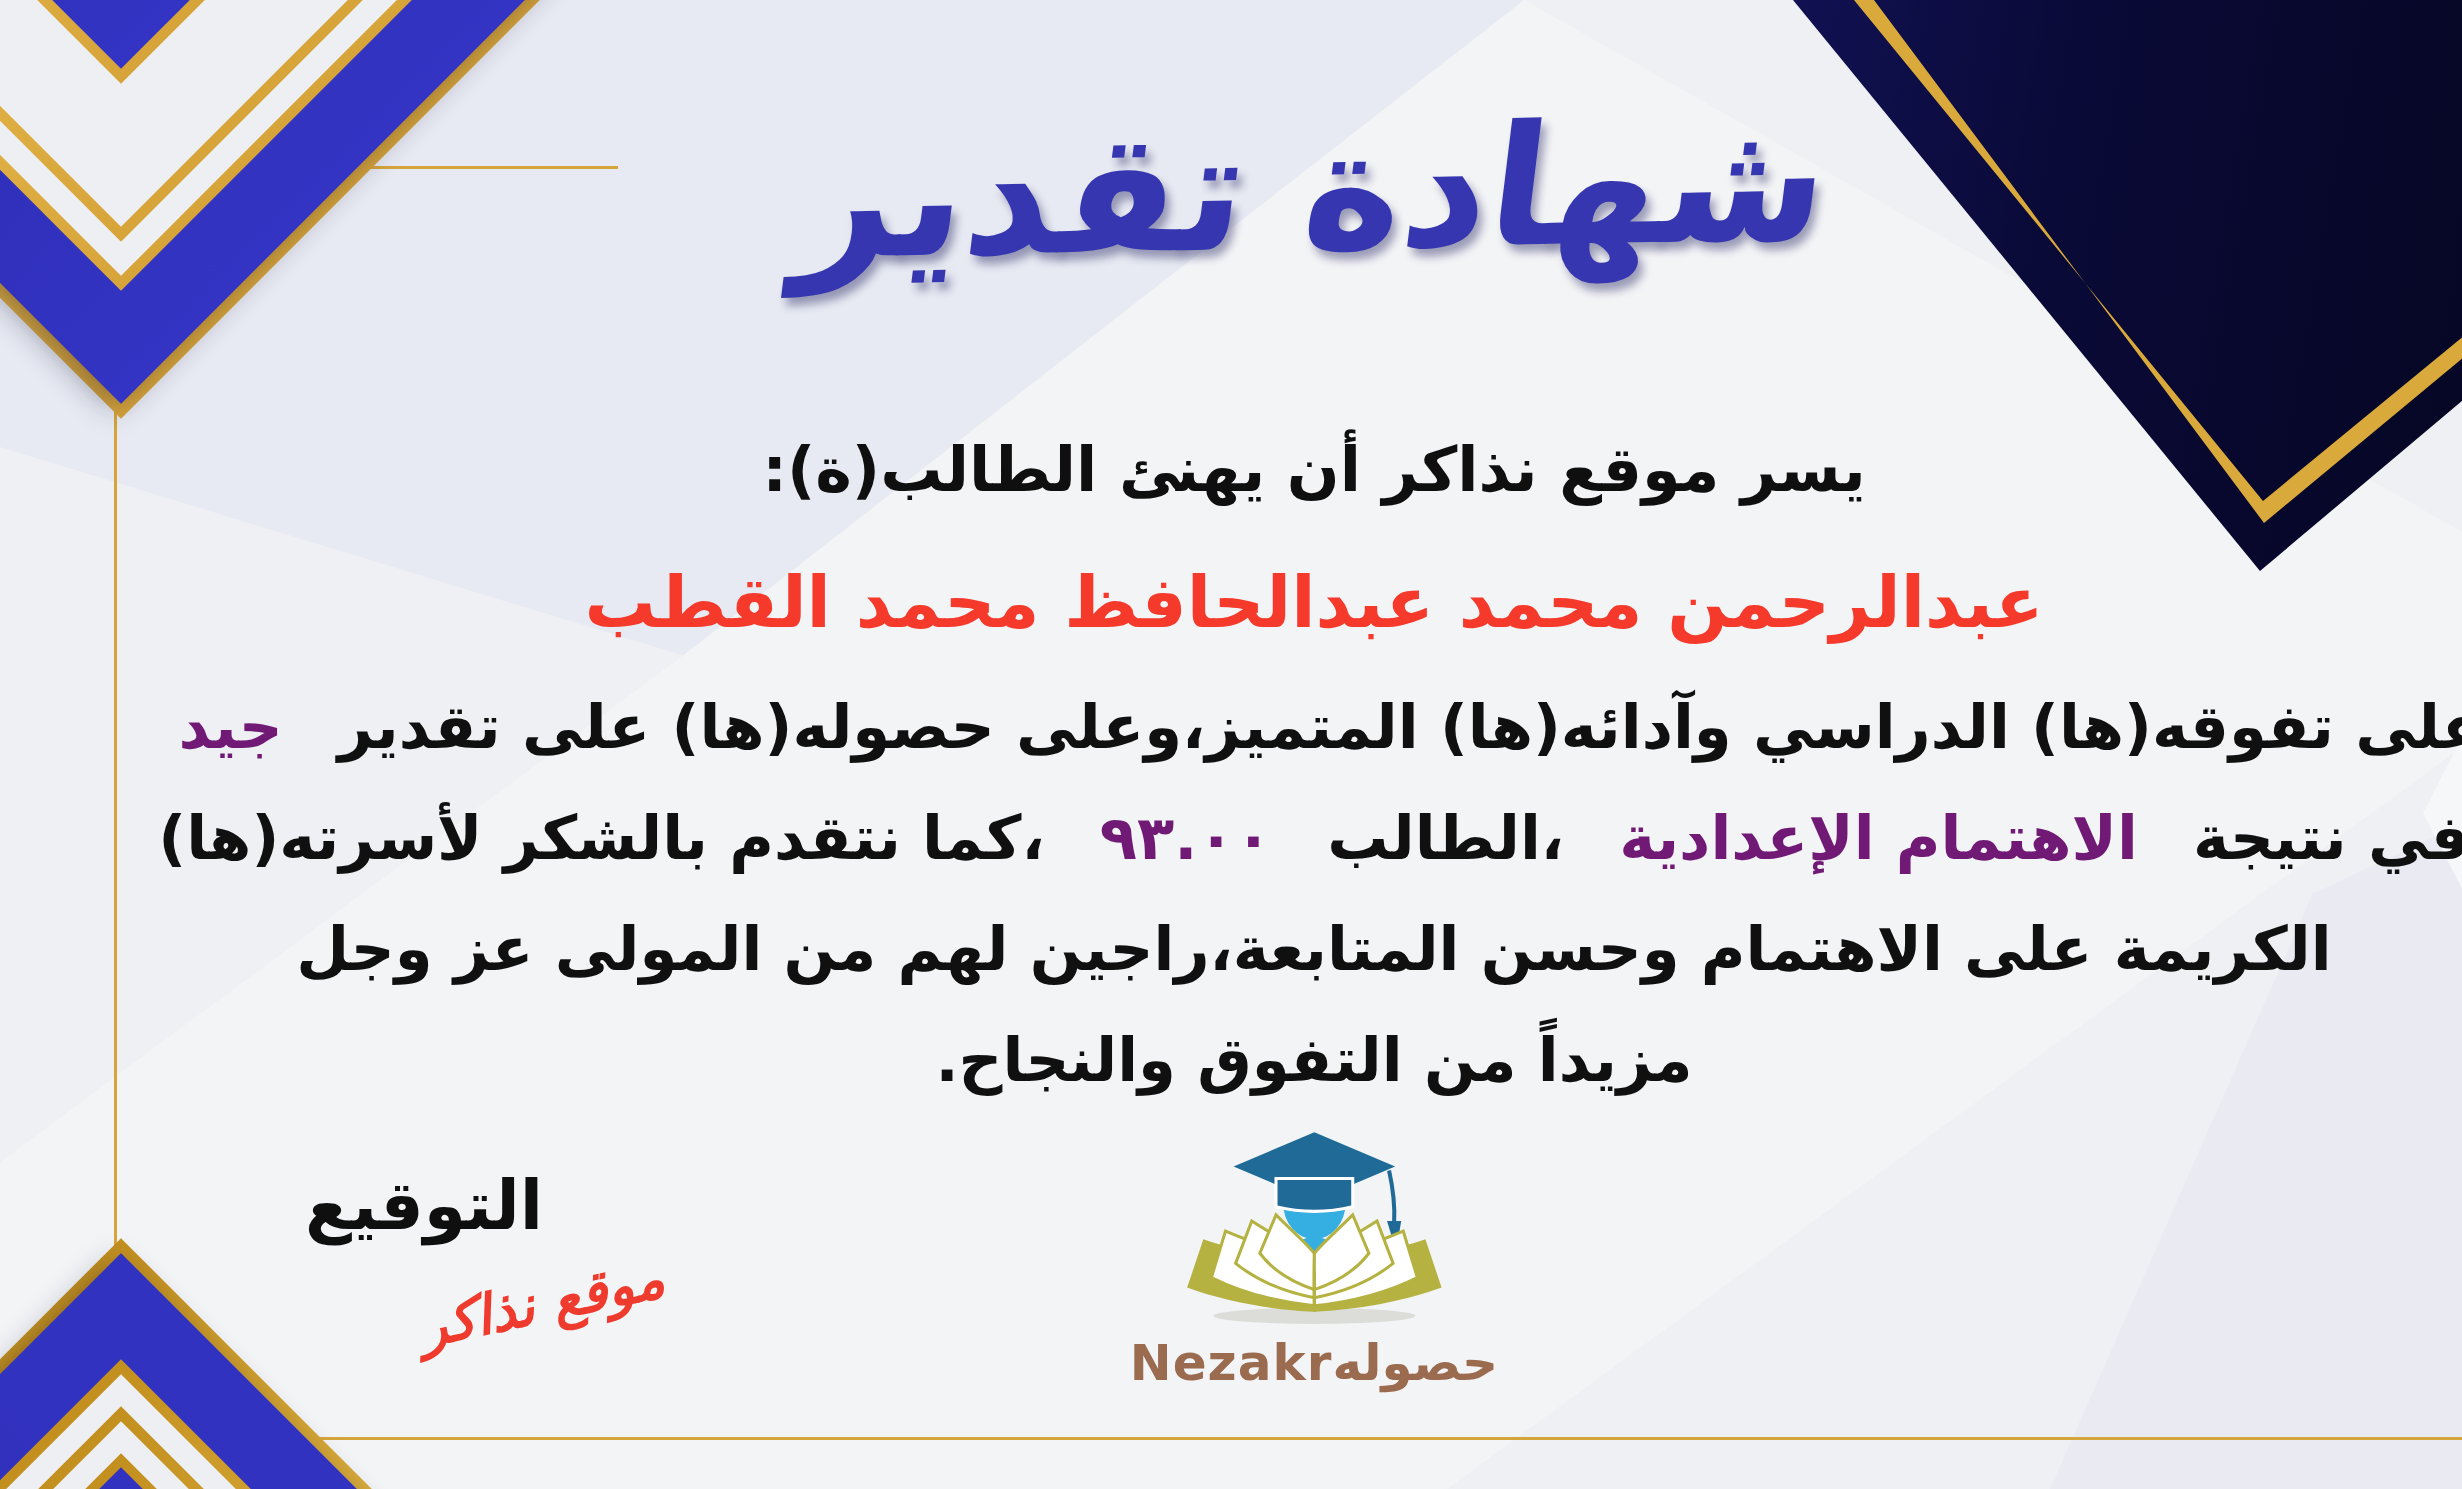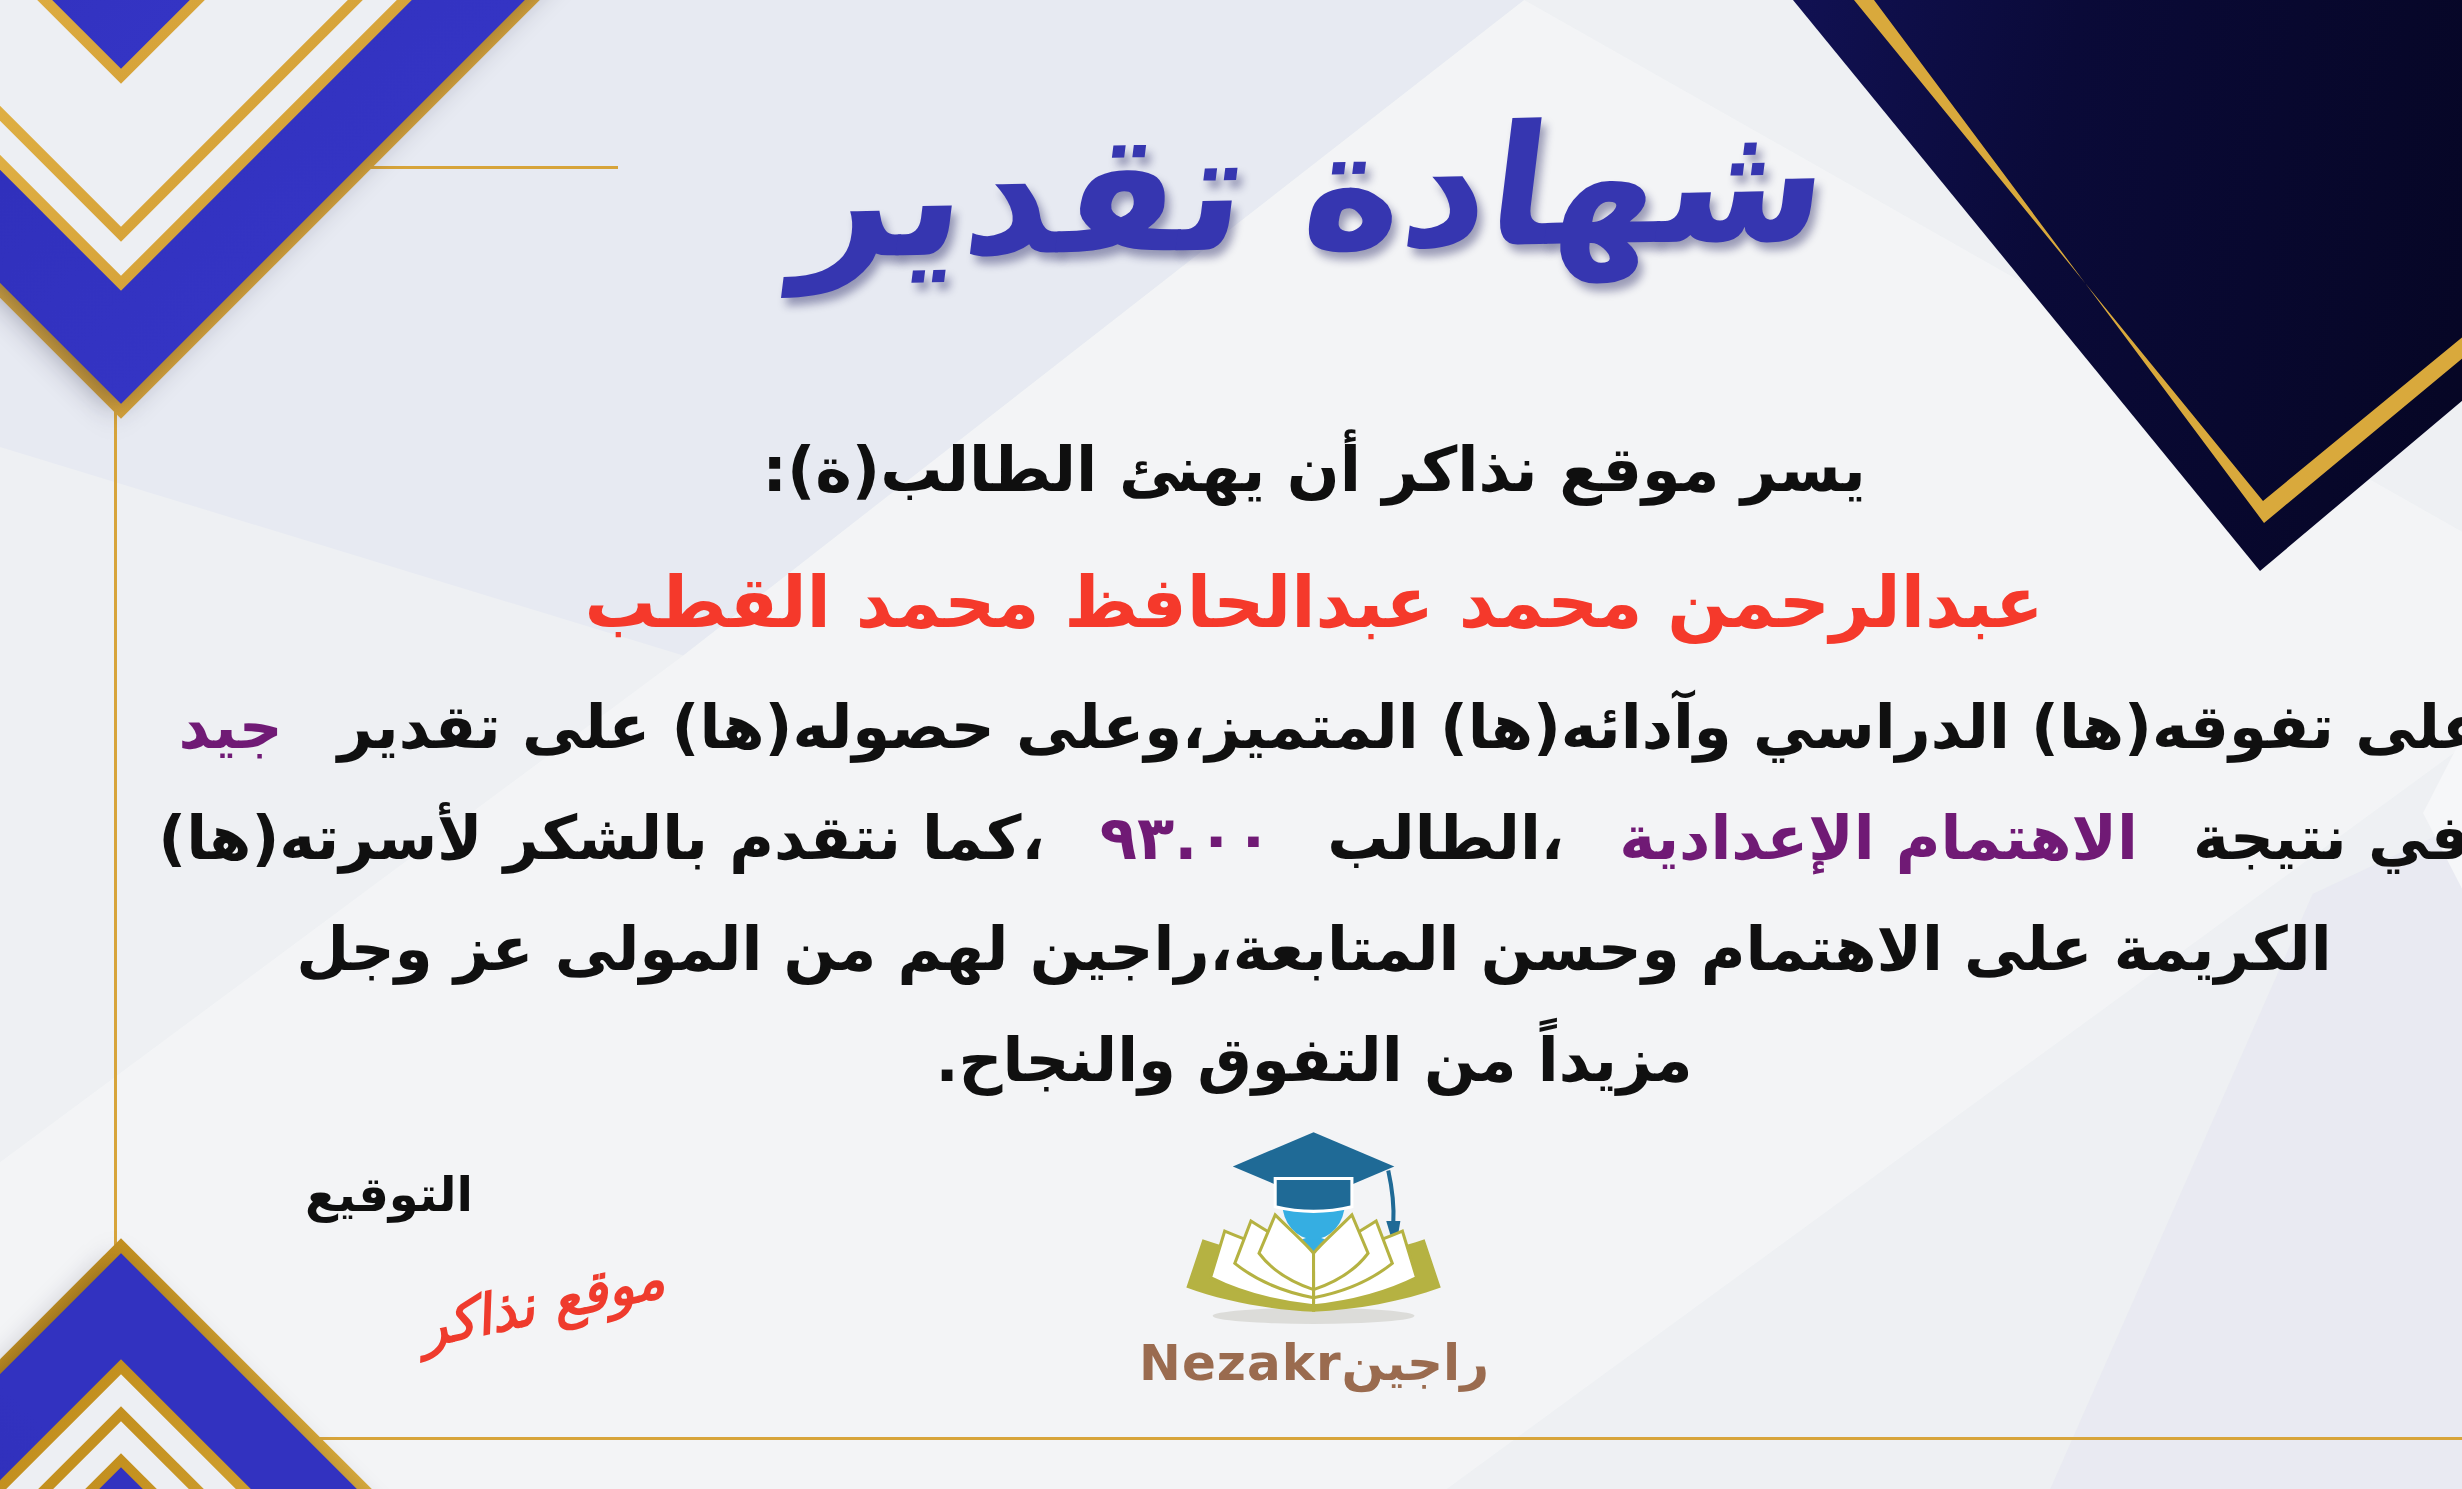--- a/index.html
+++ b/index.html
@@ -49,21 +49,21 @@
          z-index:10;font-size:167px;font-weight:bold;color:#3636b0;white-space:nowrap;
          text-shadow:5.9px 7.9px 8.9px rgba(25,25,90,.40);}
   .intro{position:absolute;left:0;right:0;top:433px;z-index:10;text-align:center;
          font-size:62px;font-weight:bold;color:#0f0f0f;}
   .student{position:absolute;left:0;right:0;top:561px;z-index:10;text-align:center;
          font-size:71px;font-weight:bold;color:#f5392b;}
   .bodytxt{position:absolute;left:128px;right:128px;top:671px;z-index:10;text-align:center;
          font-size:61px;font-weight:bold;color:#101010;line-height:111px;}
   .red{color:#701a75;margin:0 34px;}
   .sig-label{position:absolute;left:305px;top:1166px;z-index:10;
-         font-size:48px;font-weight:bold;color:#0f0f0f;}
+         font-size:68px;font-weight:bold;color:#0f0f0f;}
   .sig-script{position:absolute;left:320px;top:1271px;width:443px;z-index:10;text-align:center;
          font-size:55px;font-style:italic;font-weight:bold;color:#ef3b2d;
          transform:rotate(-12deg);}
   .logo{position:absolute;left:50%;top:1118px;transform:translateX(-50%);z-index:10;
         display:flex;flex-direction:column;align-items:center;}
   .logo svg{width:315px;height:212px;}
   .brand{margin-top:3.9px;font-size:50px;font-weight:bold;color:#9a6b4f;white-space:nowrap;}
   .brand .latin{letter-spacing:1px;}
 </style>
 </head>
@@ -151,18 +151,18 @@
       <path d="M150,170 C126,162 108,150 96,134 L112,96 C130,114 142,124 150,134 Z" fill="#ffffff" stroke="#b5b242" stroke-width="3"></path>
 
       <path d="M150,192 C192,190 238,182 276,168 L260,120 C212,136 176,142 150,152 Z" fill="#b5b242"></path>
       <path d="M150,186 C188,182 224,172 252,158 L238,112 C200,128 172,136 150,146 Z" fill="#ffffff" stroke="#b5b242" stroke-width="3"></path>
       <path d="M150,178 C182,172 208,160 228,144 L212,102 C184,120 164,130 150,140 Z" fill="#ffffff" stroke="#b5b242" stroke-width="3"></path>
       <path d="M150,170 C174,162 192,150 204,134 L188,96 C170,114 158,124 150,134 Z" fill="#ffffff" stroke="#b5b242" stroke-width="3"></path>
 
       <path d="M150,152 L150,192" stroke="#b5b242" stroke-width="3"></path>
     </svg>
     <div class="brand">
-      <span class="latin">Nezakr</span><span class="arabic">راجين</span>
+      <span class="latin">Nezakr</span><span class="arabic">حصوله</span>
     </div>
   </div>
 
 </div>
 
 
 </body></html>

